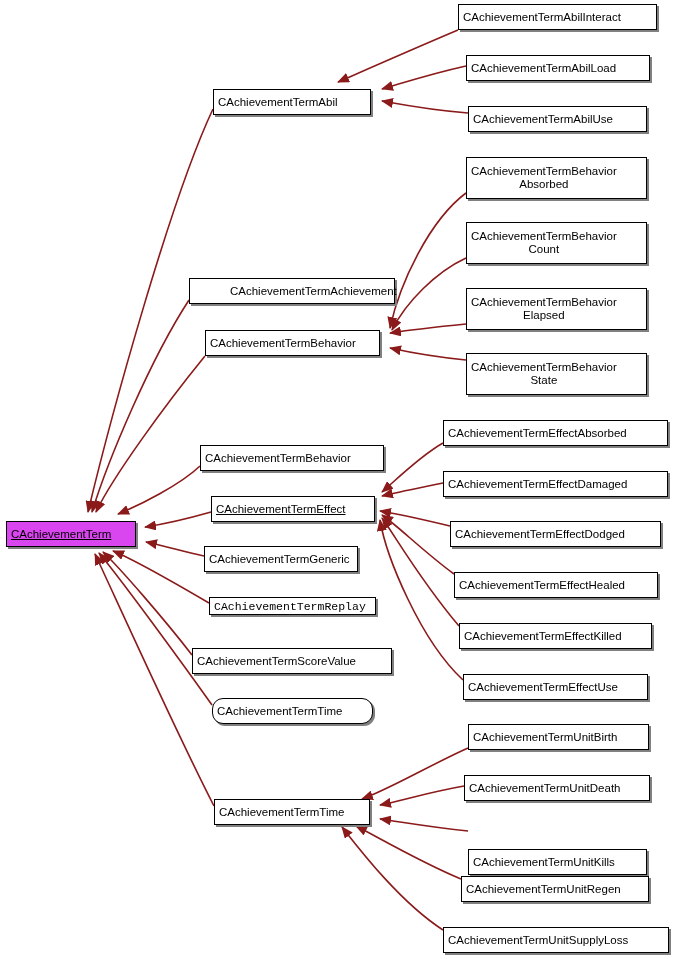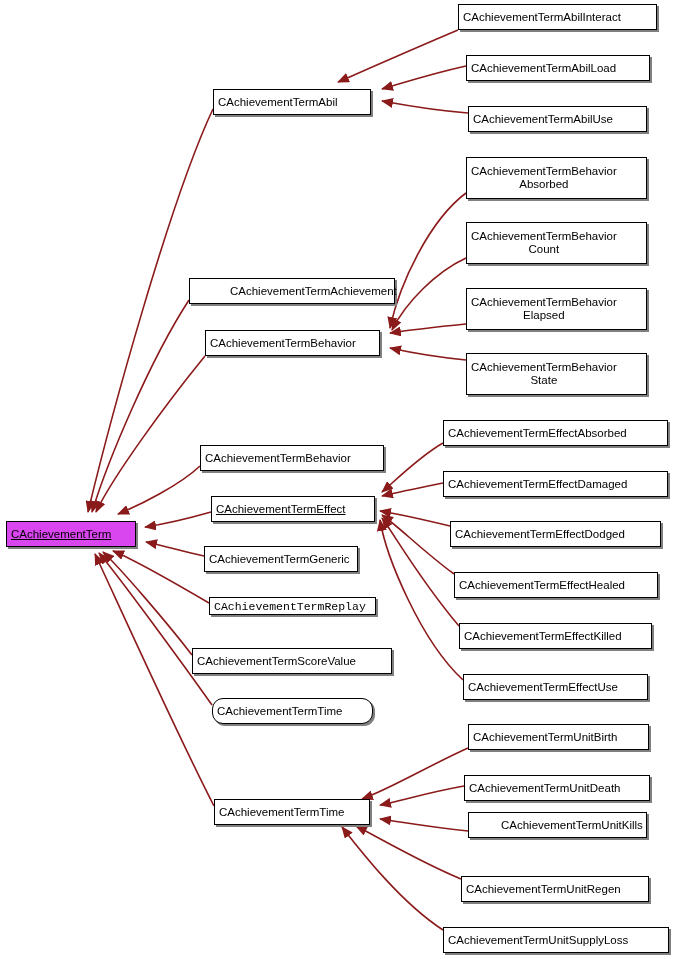--- a/index.html
+++ b/index.html
@@ -116,18 +116,18 @@
       <div class="node" style="left: 466px; top: 353px; width: 181px; height: 42px;"><span class="nlabel">CAchievementTermBehavior
 State</span></div>
       <div class="node" style="left: 443px; top: 420px; width: 225px; height: 26px;"><span class="nlabel">CAchievementTermEffectAbsorbed</span></div>
       <div class="node" style="left: 443px; top: 471px; width: 225px; height: 26px;"><span class="nlabel">CAchievementTermEffectDamaged</span></div>
       <div class="node" style="left: 450px; top: 521px; width: 211px; height: 26px;"><span class="nlabel">CAchievementTermEffectDodged</span></div>
       <div class="node" style="left: 454px; top: 572px; width: 204px; height: 26px;"><span class="nlabel">CAchievementTermEffectHealed</span></div>
       <div class="node" style="left: 459px; top: 623px; width: 193px; height: 26px;"><span class="nlabel">CAchievementTermEffectKilled</span></div>
       <div class="node" style="left: 463px; top: 674px; width: 185px; height: 26px;"><span class="nlabel">CAchievementTermEffectUse</span></div>
       <div class="node" style="left: 468px; top: 724px; width: 181px; height: 26px;"><span class="nlabel">CAchievementTermUnitBirth</span></div>
       <div class="node" style="left: 464px; top: 775px; width: 186px; height: 26px;"><span class="nlabel">CAchievementTermUnitDeath</span></div>
-      <div class="node" style="left: 468px; top: 812px; width: 179px; height: 26px; padding-left: 28px;"><span class="nlabel">CAchievementTermUnitKills</span></div>
+      <div class="node" style="left: 468px; top: 849px; width: 179px; height: 26px;"><span class="nlabel">CAchievementTermUnitKills</span></div>
       <div class="node" style="left: 461px; top: 876px; width: 188px; height: 26px;"><span class="nlabel">CAchievementTermUnitRegen</span></div>
       <div class="node" style="left: 443px; top: 927px; width: 226px; height: 26px;"><span class="nlabel">CAchievementTermUnitSupplyLoss</span></div>
     </div>
 
 </div>
 
 </body></html>

